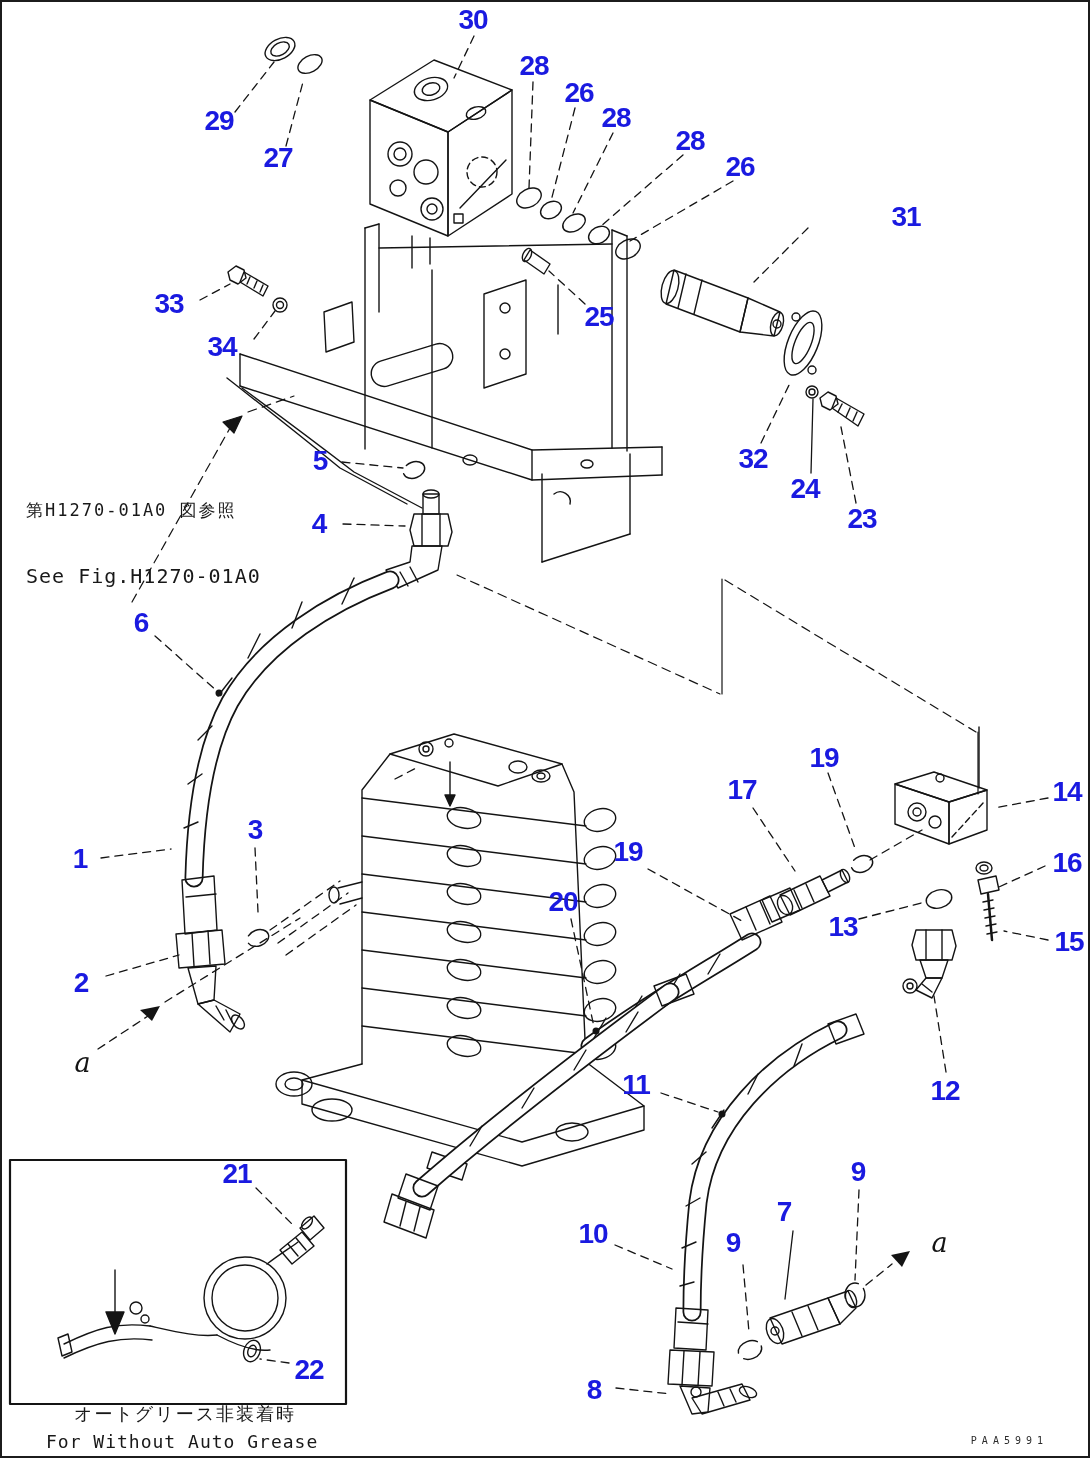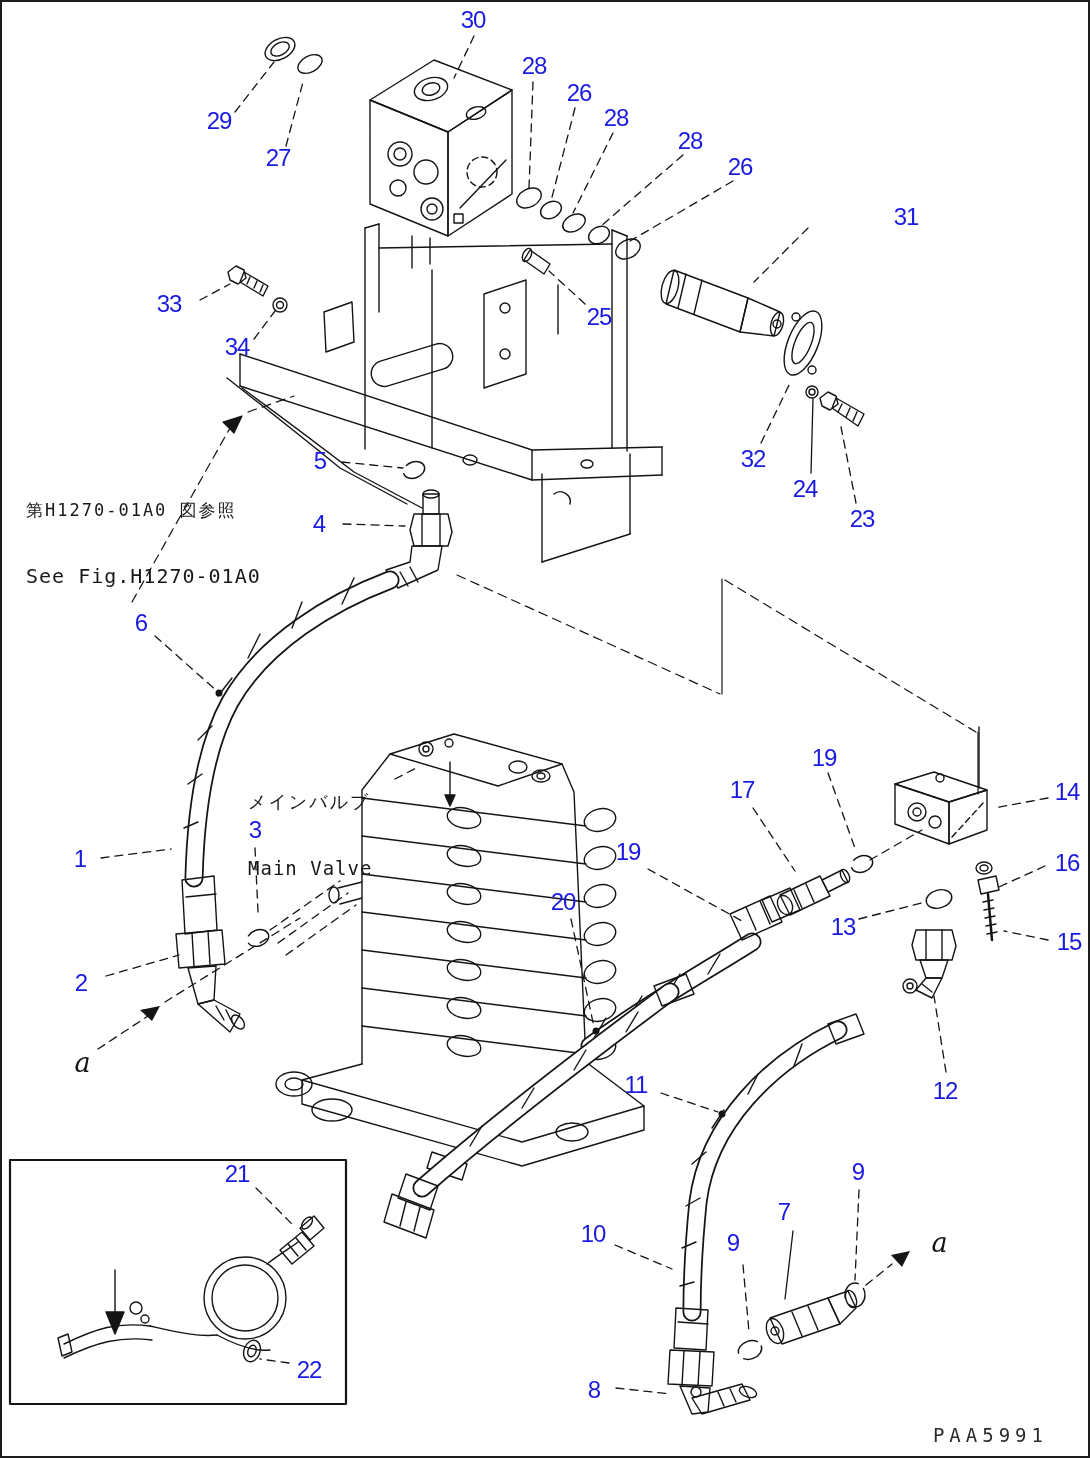--- a/index.html
+++ b/index.html
@@ -1,30 +1,30 @@
 <!DOCTYPE html>
 <html><head>
 <meta charset="utf-8">
 <style>
   html,body{margin:0;padding:0;background:#e8e8e8;}
   .page{position:relative;width:1090px;height:1458px;background:#ffffff;border:2px solid #1c1c1c;
         box-sizing:border-box;overflow:hidden;font-family:"Liberation Sans",sans-serif;}
   svg.art{position:absolute;left:0;top:0;}
   .lbl-layer{position:absolute;left:0;top:0;width:100%;height:100%;pointer-events:none;}
-  .callout{position:absolute;transform:translate(-50%,-50%);color:#1a1ae0;font-weight:normal;
-           font-size:24px;letter-spacing:-1px;font-family:"Liberation Sans",sans-serif;line-height:1;}
+  .callout{position:absolute;transform:translate(-50%,-50%);color:#1a1ae0;font-weight:bold;
+           font-size:28px;letter-spacing:-1px;font-family:"Liberation Sans",sans-serif;line-height:1;}
   .callout.letter{color:#141414;font-family:"DejaVu Serif",serif;font-style:italic;
                   font-weight:normal;font-size:27px;}
   .note{position:absolute;color:#181818;font-family:"DejaVu Sans Mono",monospace;white-space:pre;}
   .note .jp{font-size:17px;letter-spacing:2px;line-height:28px;}
   .note .en{font-size:20px;letter-spacing:1px;line-height:28px;}
   .caption{position:absolute;color:#181818;font-family:"DejaVu Sans Mono",monospace;}
   .caption .jp{font-size:18px;letter-spacing:2px;line-height:28px;padding-left:28px;}
   .caption .en{font-size:18px;letter-spacing:1px;line-height:28px;}
-  .part-code{position:absolute;right:40px;bottom:10px;font-size:19px;letter-spacing:5px;
+  .part-code{position:absolute;right:40px;bottom:10px;font-size:10px;letter-spacing:5px;
              color:#2b2b2b;font-family:"DejaVu Sans Mono",monospace;margin-top:33px;}
 </style>
 </head>
 <body>
 
 <div class="page">
 
 <svg class="art" width="1090" height="1458" viewBox="0 0 1090 1458" fill="none" stroke="#141414" stroke-width="1.4" stroke-linecap="round" stroke-linejoin="round">
 
   <g>
@@ -433,41 +433,41 @@
     <polygon points="158,1004 138,1008 150,1019"></polygon>
     <polygon points="908,1249 889,1253 900,1265"></polygon>
   </g>
 </svg>
 
 <div class="note" style="left:24px;top:456px;">
   <div class="jp">第H1270-01A0 図参照</div>
   <div class="en">See Fig.H1270-01A0</div>
 </div>
 
-<div class="note" style="left:246px;top:748px;">
-  <div class="jp" style="font-size:18px;">メインバルブ</div>
-  <div class="en" style="font-size:19px;">Main Valve</div>
+
+
+<div class="caption" style="left:44px;top:1398px;">
+  <div class="jp">オートグリース非装着時</div>
+  <div class="en">For Without Auto Grease</div>
 </div>
-
-
 
 <div class="part-code">PAA5991</div>
 
 <div class="lbl-layer" id="callout-layer">
       <div class="callout" style="left: 471px; top: 18px;">30</div>
       <div class="callout" style="left: 217px; top: 119px;">29</div>
       <div class="callout" style="left: 276px; top: 156px;">27</div>
       <div class="callout" style="left: 532px; top: 64px;">28</div>
       <div class="callout" style="left: 577px; top: 91px;">26</div>
       <div class="callout" style="left: 614px; top: 116px;">28</div>
       <div class="callout" style="left: 688px; top: 139px;">28</div>
       <div class="callout" style="left: 738px; top: 165px;">26</div>
       <div class="callout" style="left: 868px; top: 215px; margin-left: 36px;">31</div>
       <div class="callout" style="left: 167px; top: 302px;">33</div>
-      <div class="callout" style="left: 235px; top: 345px; text-align: right;">34</div>
+      <div class="callout" style="left: 220px; top: 345px; text-align: right;">34</div>
       <div class="callout" style="left: 597px; top: 315px;">25</div>
       <div class="callout" style="left: 751px; top: 457px;">32</div>
       <div class="callout" style="left: 803px; top: 487px;">24</div>
       <div class="callout" style="left: 860px; top: 517px;">23</div>
       <div class="callout" style="left: 318px; top: 459px;">5</div>
       <div class="callout" style="left: 317px; top: 522px;">4</div>
       <div class="callout" style="left: 139px; top: 621px;">6</div>
       <div class="callout" style="left: 78px; top: 857px;">1</div>
       <div class="callout" style="left: 253px; top: 828px;">3</div>
       <div class="callout" style="left: 79px; top: 981px;">2</div>

